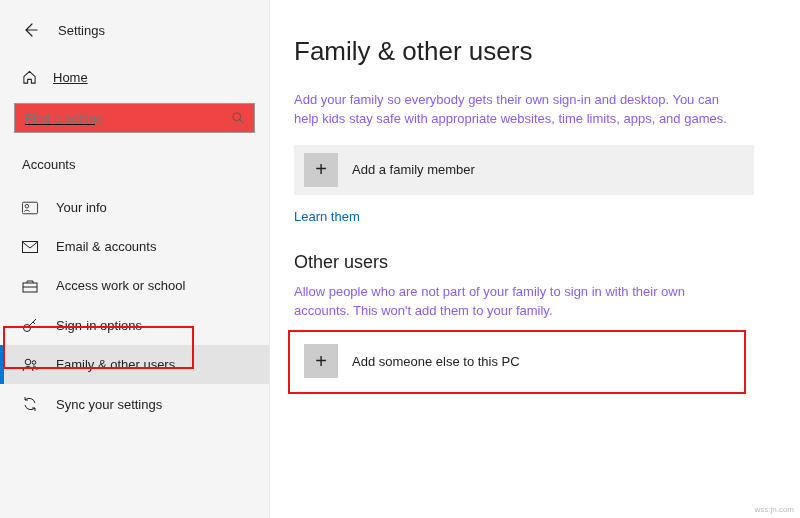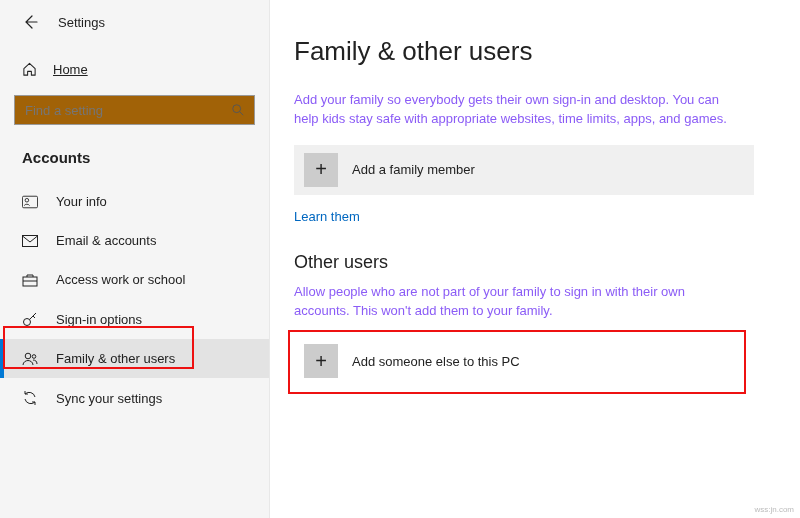--- a/index.html
+++ b/index.html
@@ -10,21 +10,21 @@
       height: 518px;
       overflow: hidden;
       display: flex;
       font-size: 13px;
       color: #222;
     }
     .sidebar {
       width: 270px;
       background: #f5f5f5;
       border-right: 1px solid #e8e8e8;
-      padding-top: 4px;
+      padding-top: 12px;
       height: 100%;
     }
     .topbar {
       display: flex;
       align-items: center;
       padding: 4px 10px 16px 16px;
     }
     .back-btn {
       width: 28px; height: 28px;
       display: flex; align-items: center; justify-content: center;
@@ -43,36 +43,37 @@
     }
     .home-row .icon { margin-right: 16px; }
     .home-row span { font-size: 13px; }
     .search-wrap {
       padding: 8px 14px 10px;
     }
     .search {
       width: 100%;
       height: 30px;
       border: 1px solid #999;
-      background: #a16207;
+      background: #ef4444;
       padding: 0 32px 0 10px;
       font-size: 13px;
       outline: none;
       position: relative;
+      text-decoration: underline;
     }
     .search-container { position: relative; }
     .search-icon {
       position: absolute;
       right: 10px; top: 50%;
       transform: translateY(-50%);
       pointer-events: none;
     }
     .section-hdr {
-      font-weight: 700;
-      font-size: 15px;
+      font-weight: 400;
+      font-size: 13px;
       padding: 14px 22px 10px;
     }
     .nav {
       list-style: none;
       margin-top: 6px;
     }
     .nav-item {
       display: flex; align-items: center;
       padding: 12px 22px;
       cursor: pointer;

